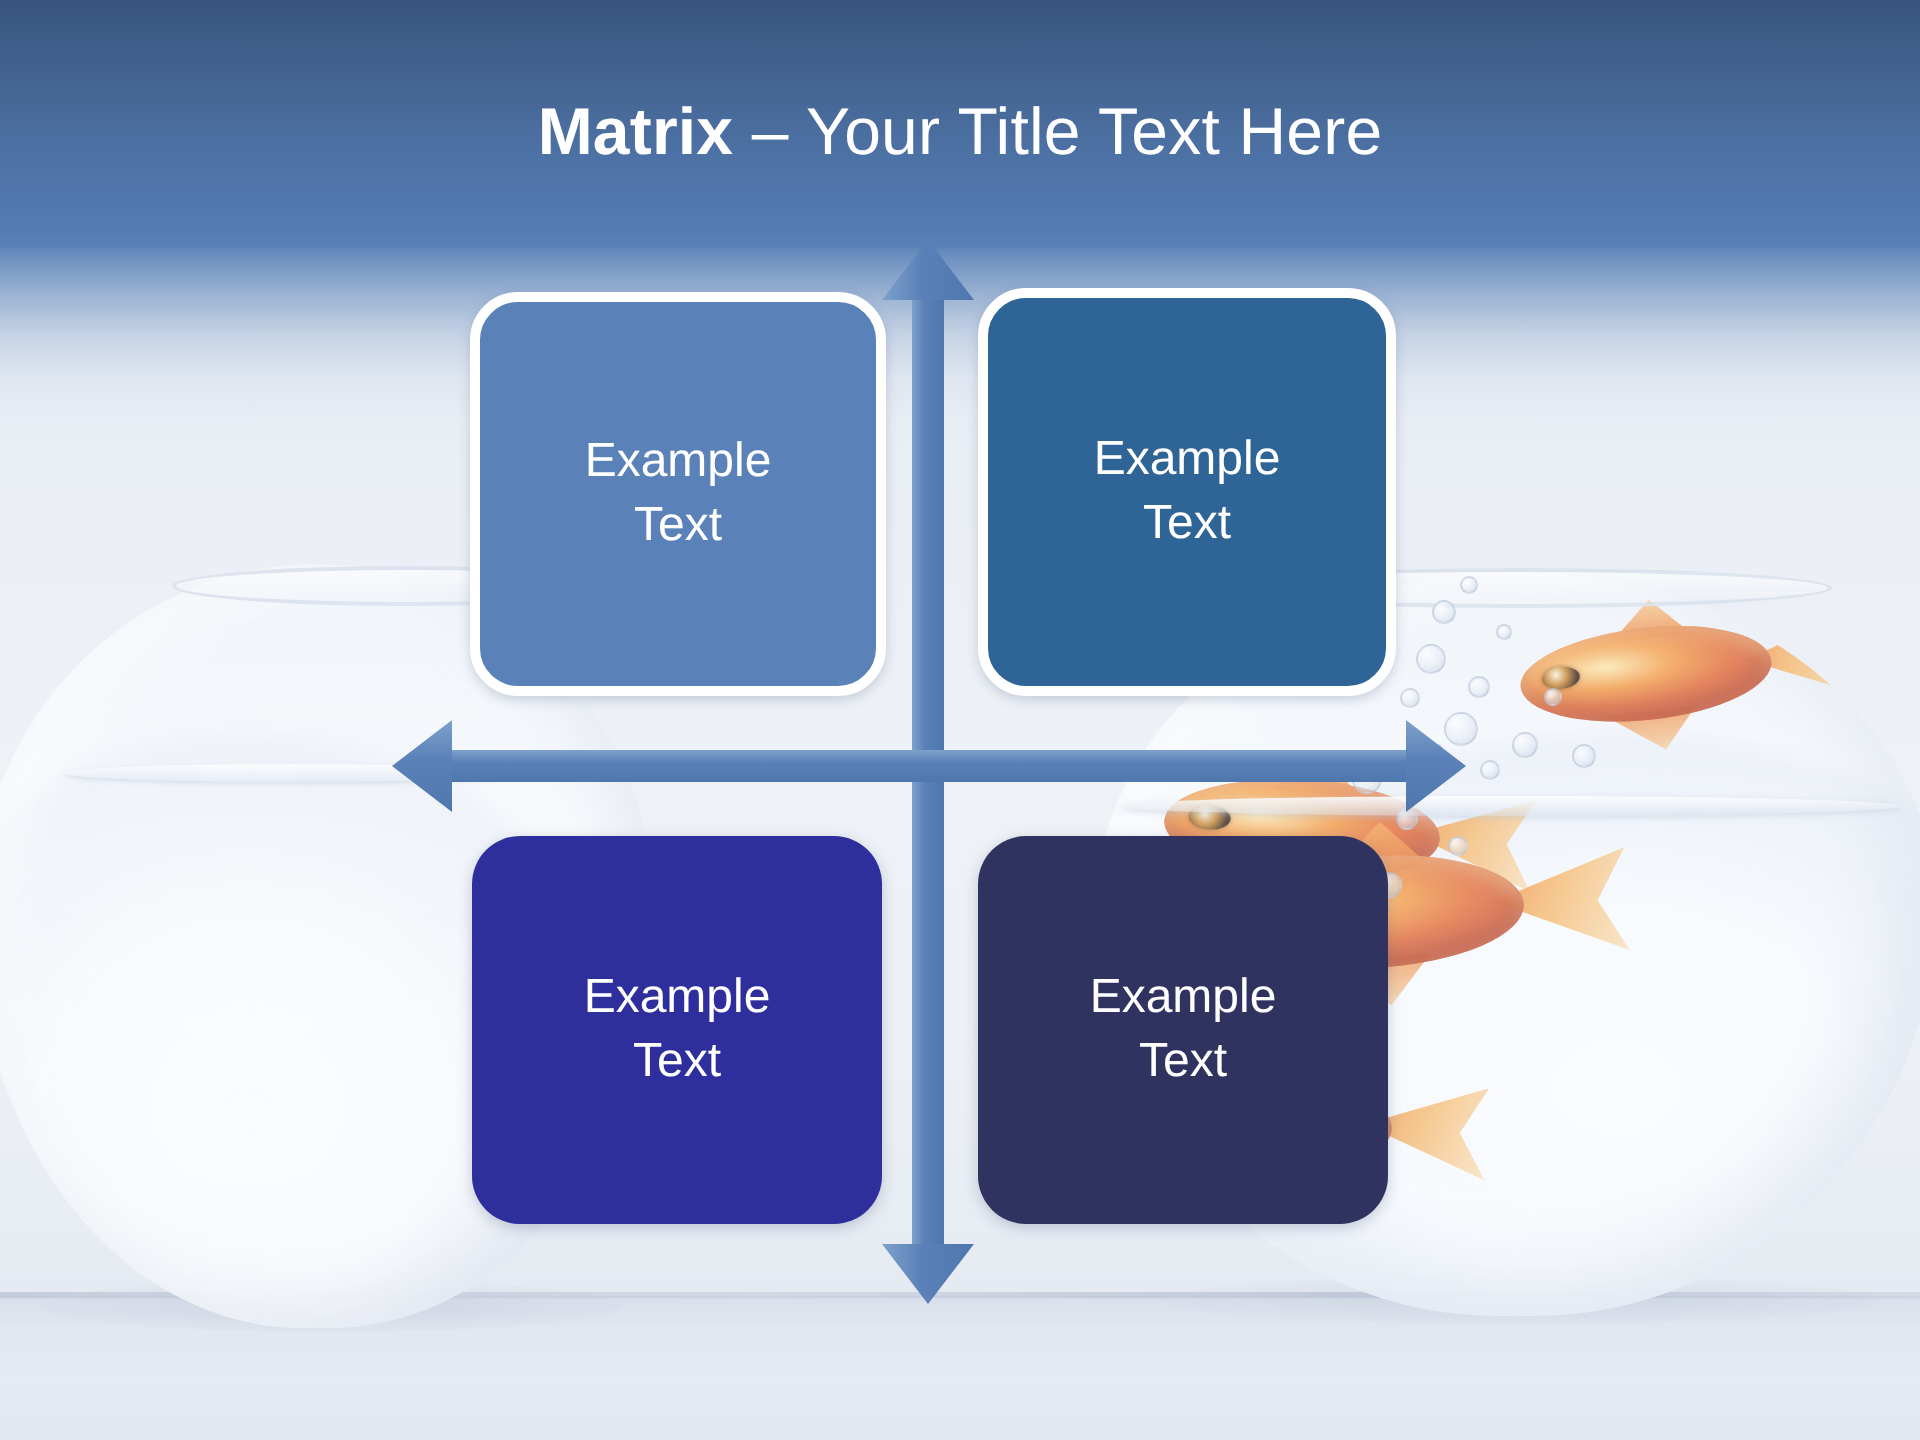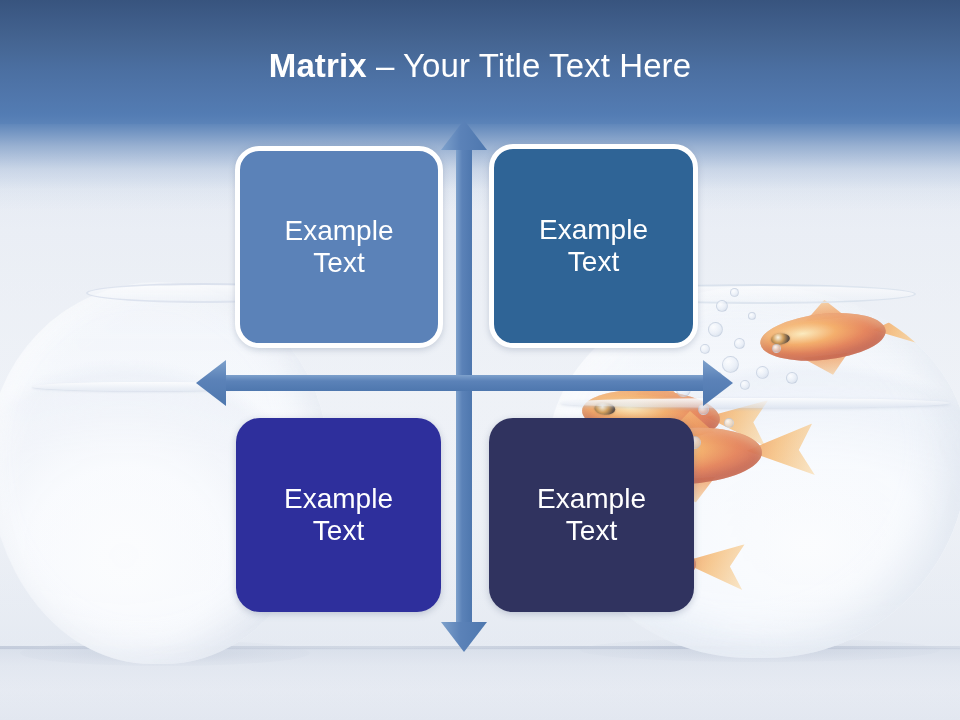--- a/index.html
+++ b/index.html
@@ -279,21 +279,21 @@
 
   
   .quad {
     position: absolute;
     border-radius: 24px;
     display: flex;
     align-items: center;
     justify-content: center;
     text-align: center;
     color: #ffffff;
-    font-size: 28px;
+    font-size: 24px;
     line-height: 32px;
     box-sizing: border-box;
   }
   .quad .quad-label { display: block; padding: 0 14px; }
   .quad-bordered {
     border: 5px solid #ffffff;
     box-shadow: 0 2px 6px rgba(104,120,148,.3);
   }
   .quad-plain {
     box-shadow: 0 2px 7px rgba(96,108,140,.32);

